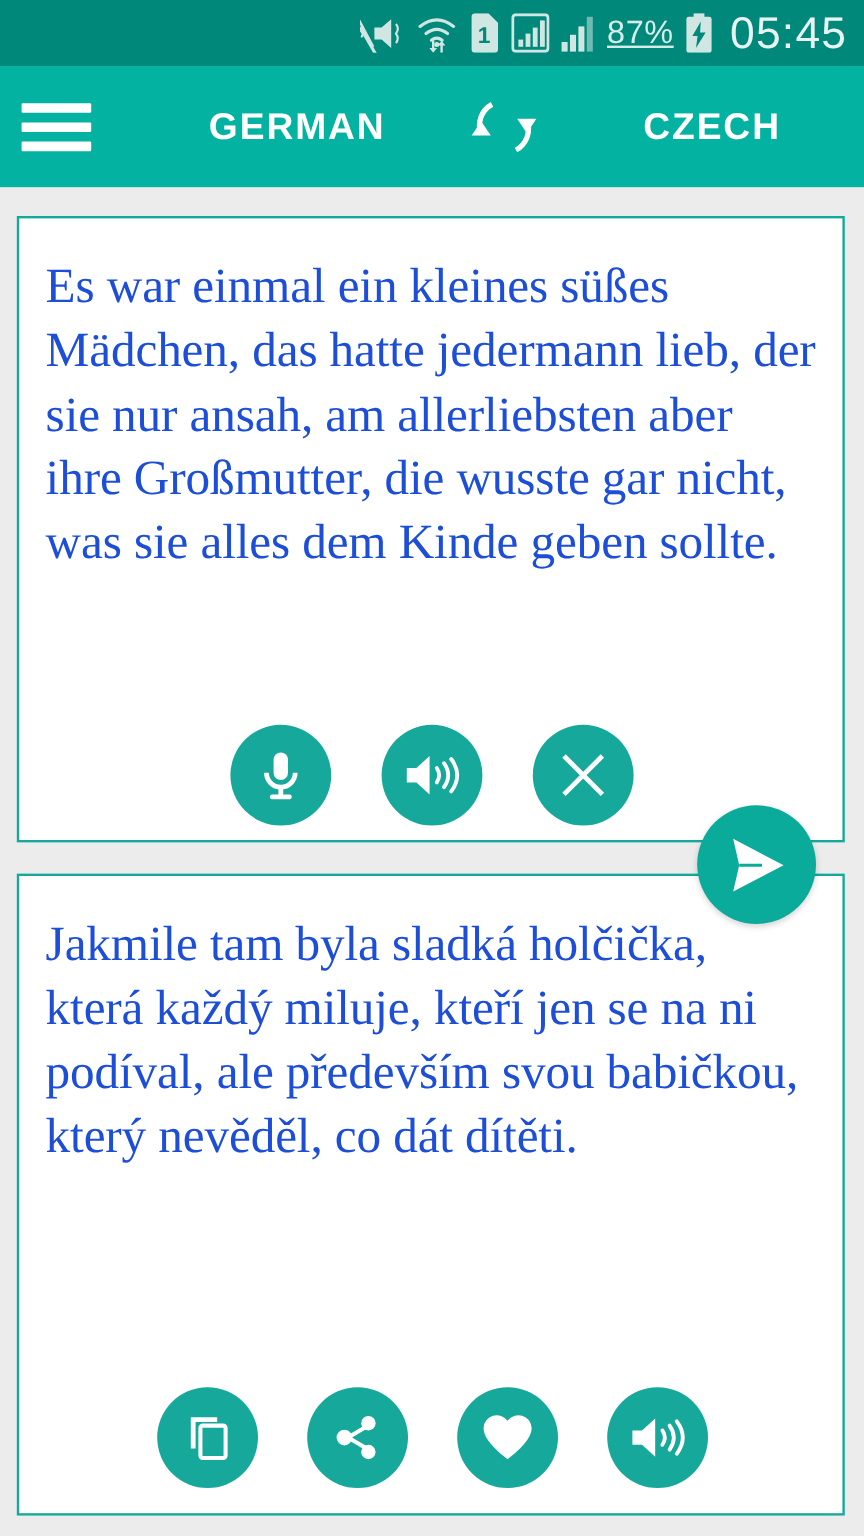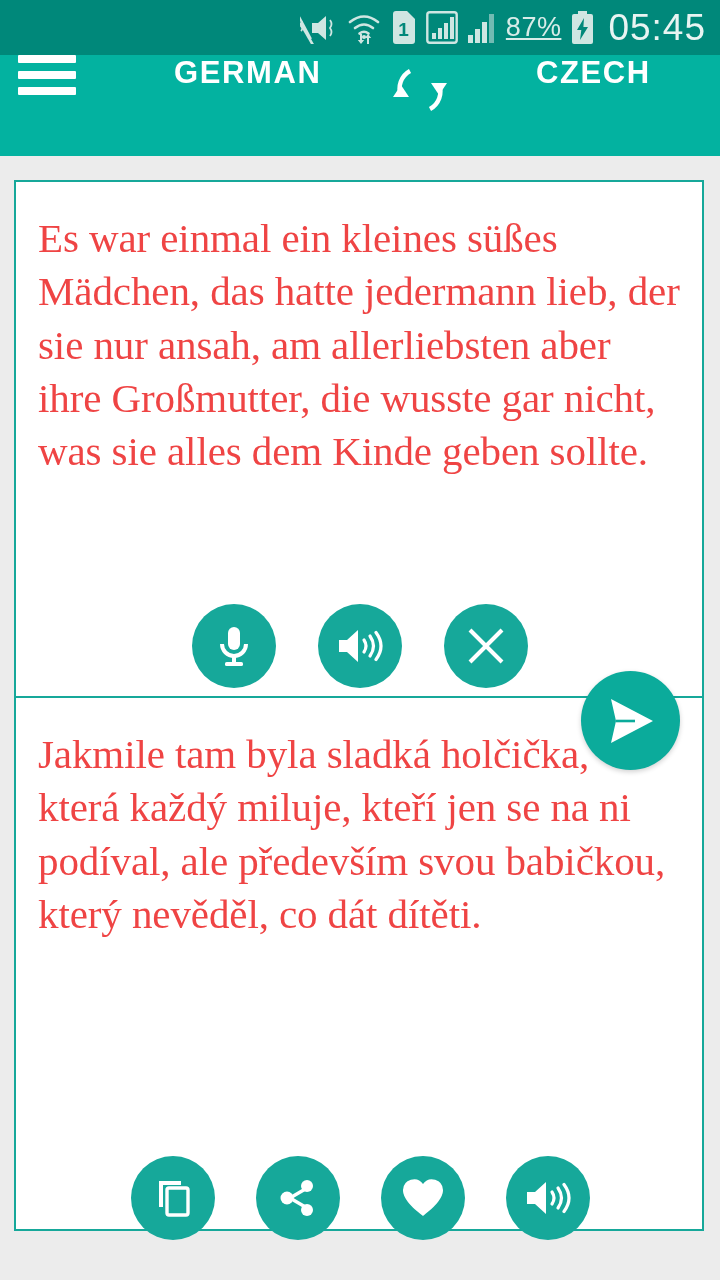--- a/index.html
+++ b/index.html
@@ -24,21 +24,21 @@
     text-decoration:underline;
   }
   .sb-clock {
     color:#e8f4f2; font-size:37px; letter-spacing:1px; margin-left:4px;
     font-family:"Liberation Sans", sans-serif;
   }
 
   
   .app-bar {
     height:101px; background:#03b2a0;
-    display:flex; align-items:flex-start; position:relative;
+    display:flex; align-items:center; position:relative;
   }
   .hamburger {
     width:58px; height:40px; margin-left:18px;
     display:flex; flex-direction:column; justify-content:space-between;
     cursor:pointer;
   }
   .hamburger span { display:block; height:8px; background:#ffffff; border-radius:1px; }
   .lang {
     color:#ffffff; font-size:31px; font-weight:bold; letter-spacing:1.6px;
     font-family:"Liberation Sans", sans-serif;
@@ -49,27 +49,27 @@
     position:absolute; left:385px; width:70px; height:70px;
     display:flex; align-items:center; justify-content:center; cursor:pointer;
   }
 
   
   .card {
     position:absolute; left:14px; width:690px;
     background:#ffffff; border:2px solid #16a89a;
   }
   .card-source { top:180px; height:522px; }
-  .card-target { top:696px; height:535px; }
+  .card-target { top:728px; height:535px; }
 
   .card-text {
     padding:30px 22px 0 22px;
     font-family:"Liberation Serif", serif;
     font-size:41px; line-height:1.30;
-    color:#ef4444;
+    color:#1d4ed8;
     letter-spacing:-0.1px;
   }
 
   .btn-row {
     position:absolute; left:0; width:100%;
     display:flex; justify-content:center; align-items:center;
   }
   .row-source { top:604px; gap:42px; }
   .row-target { top:1156px; gap:41px; }
 

